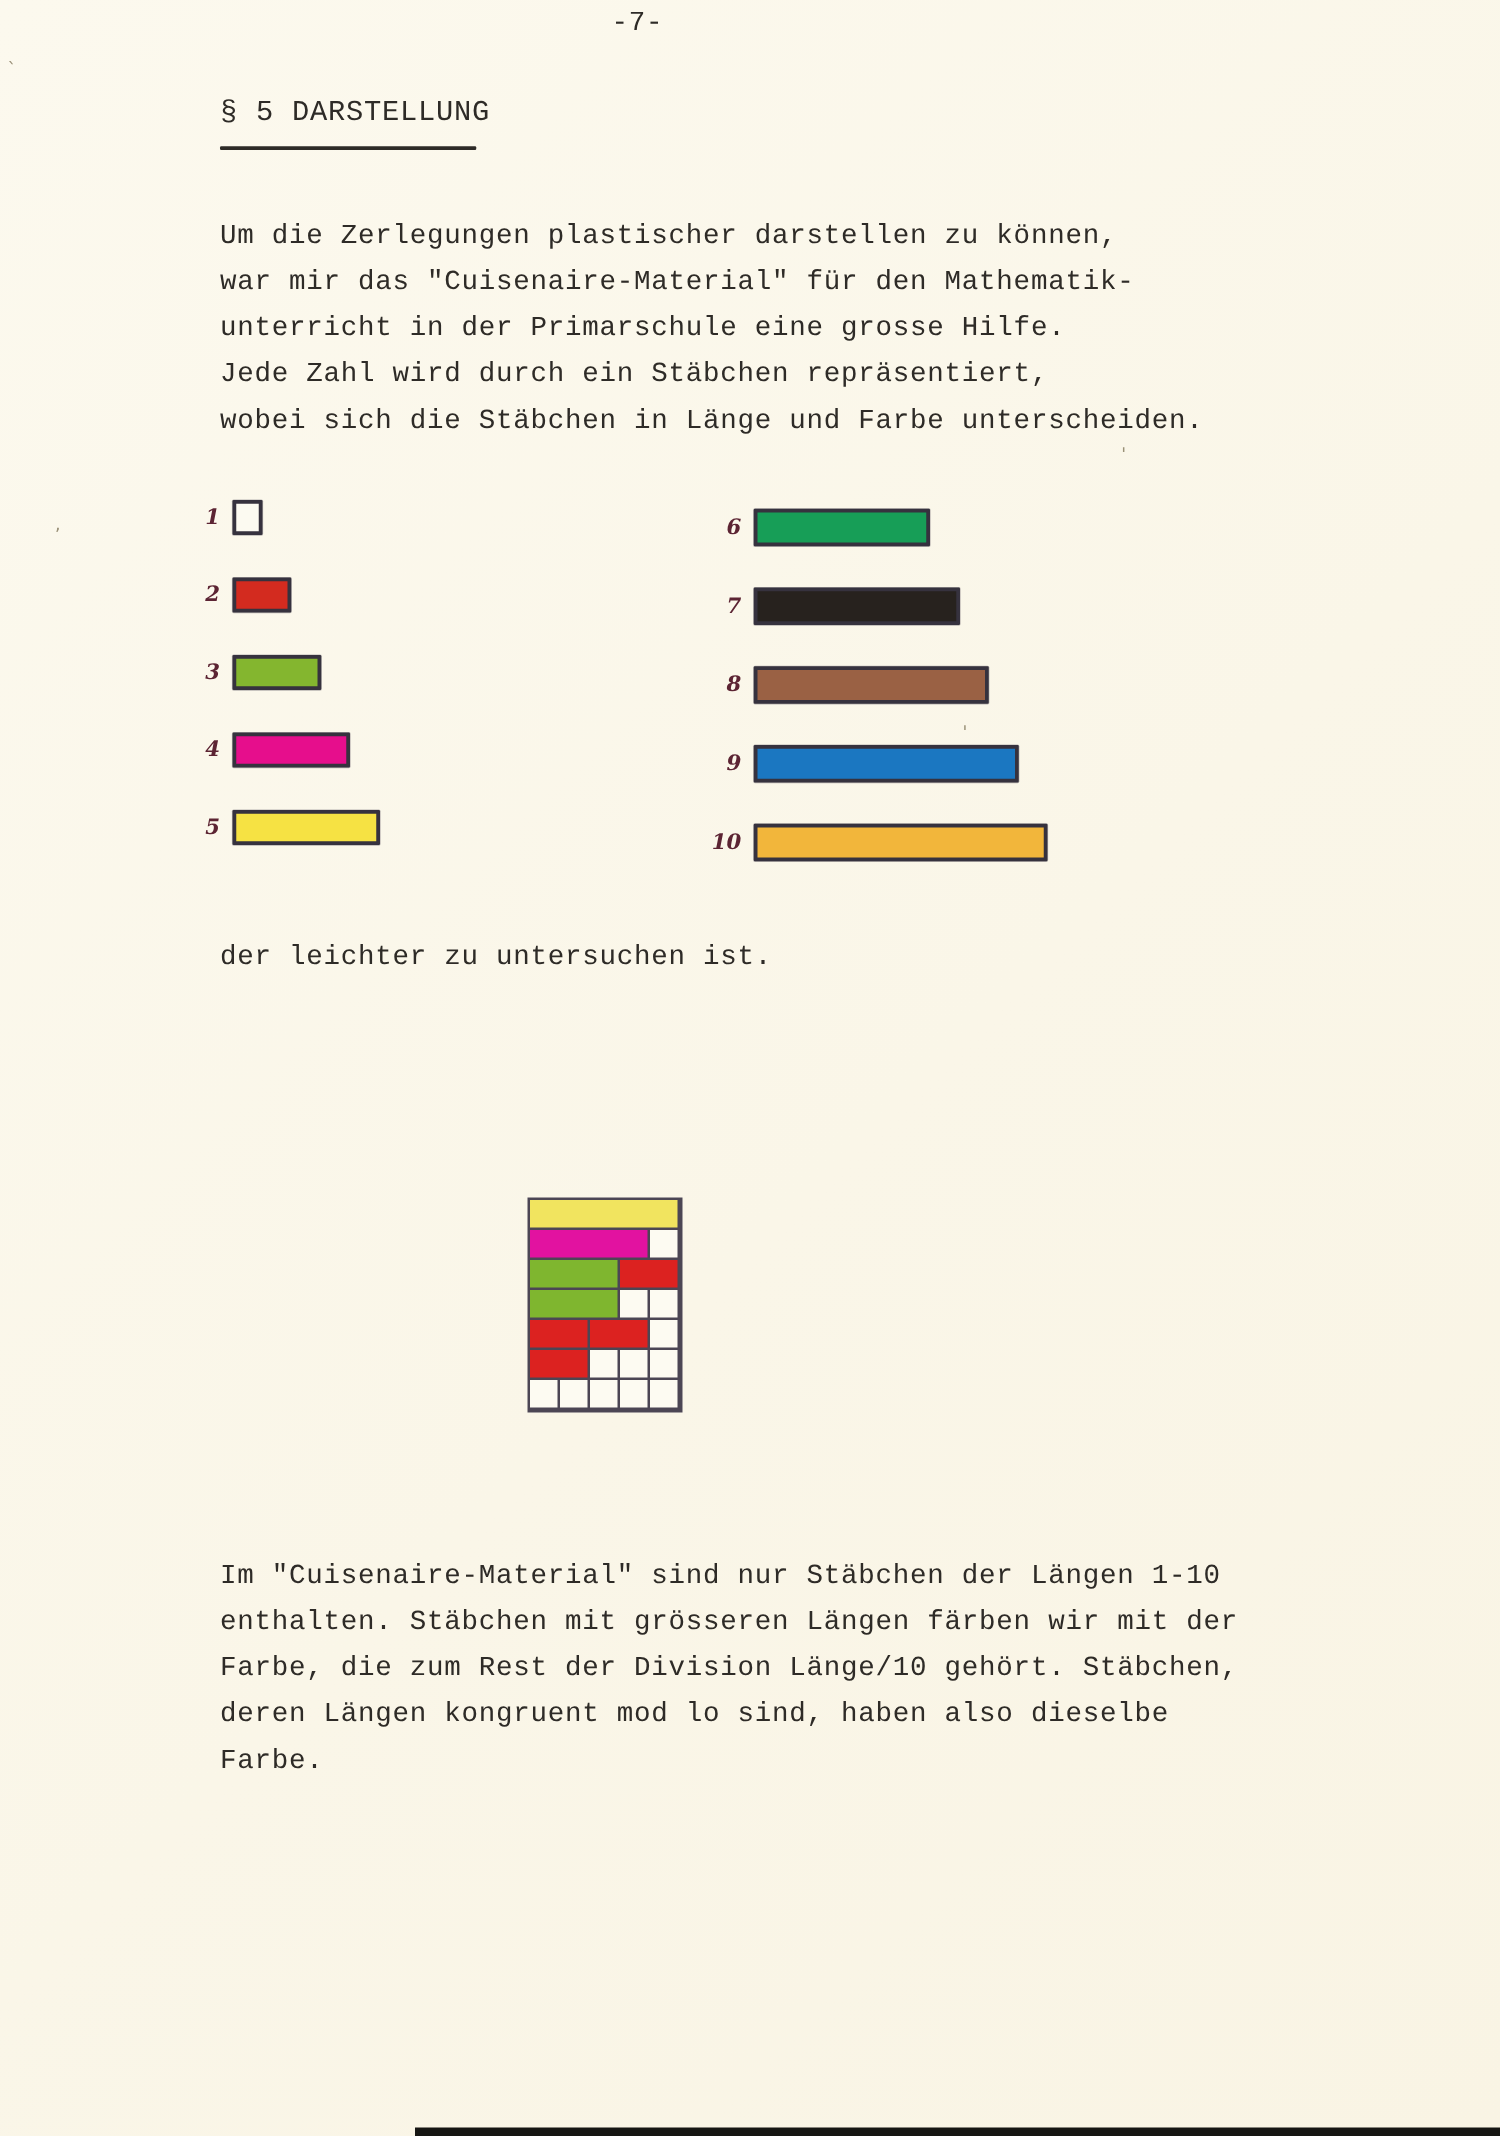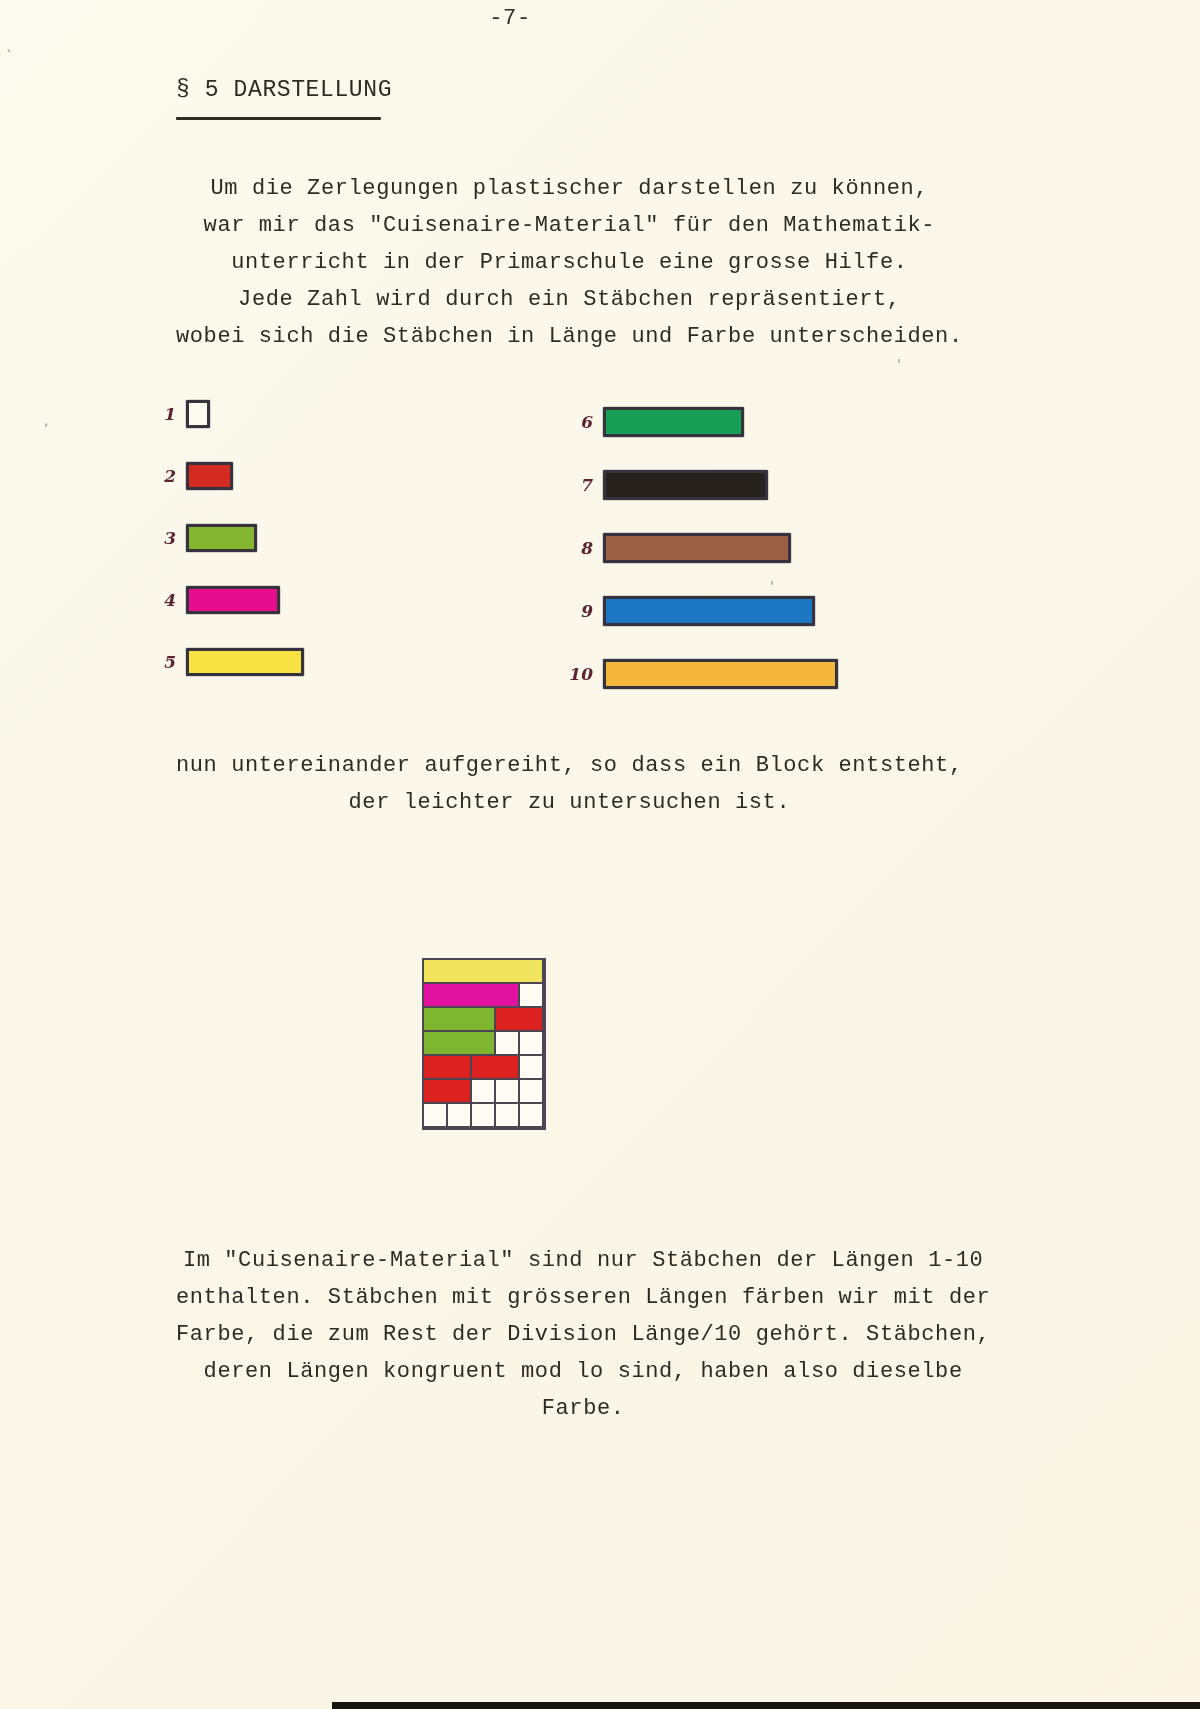--- a/index.html
+++ b/index.html
@@ -13,21 +13,21 @@
     color:#2e2b27;
   }
   .typed{
     position:absolute;
     font-size:22px;
     letter-spacing:0.6px;
     line-height:37px;
     white-space:pre;
     color:#2e2b27;
   }
-  .tline{height:37px;text-align:center;}
+  .tline{height:37px;}
   .page-number{top:6px;left:470px;width:80px;text-align:center;line-height:26px;}
   .heading{top:72px;left:176px;font-size:23px;}
   .heading-underline{
     position:absolute;top:117px;left:176px;width:205px;height:3px;
     background:#2e2b27;border-radius:1px;
   }
   .para-intro{top:170px;left:176px;}
   .para-middle{top:747px;left:176px;}
   .para-bottom{top:1242px;left:176px;}
 
@@ -128,21 +128,21 @@
       <div class="rod-row">
         <span class="rod-label">9</span>
         <div class="rod" style="width: 212px; background: rgb(27, 119, 193);"></div>
       </div>
       <div class="rod-row">
         <span class="rod-label">10</span>
         <div class="rod" style="width: 235px; background: rgb(242, 182, 59);"></div>
       </div>
     </div>
 
-  <div class="typed para-middle"><div class="tline">nun untereinander aufgereiht, so dass ein Block entsteht,</div><div class="tline">der leichter zu untersuchen ist.</div></div>
+  <div class="typed para-middle"><div class="tline">der leichter zu untersuchen ist.</div></div>
 
   <div class="block">
       <div class="block-row">
         <div class="block-seg" style="width: 120px; background: rgb(241, 228, 95);"></div>
       </div>
       <div class="block-row">
         <div class="block-seg" style="width: 96px; background: rgb(226, 18, 160);"></div>
         <div class="block-seg" style="width: 24px; background: rgb(253, 251, 242);"></div>
       </div>
       <div class="block-row">

